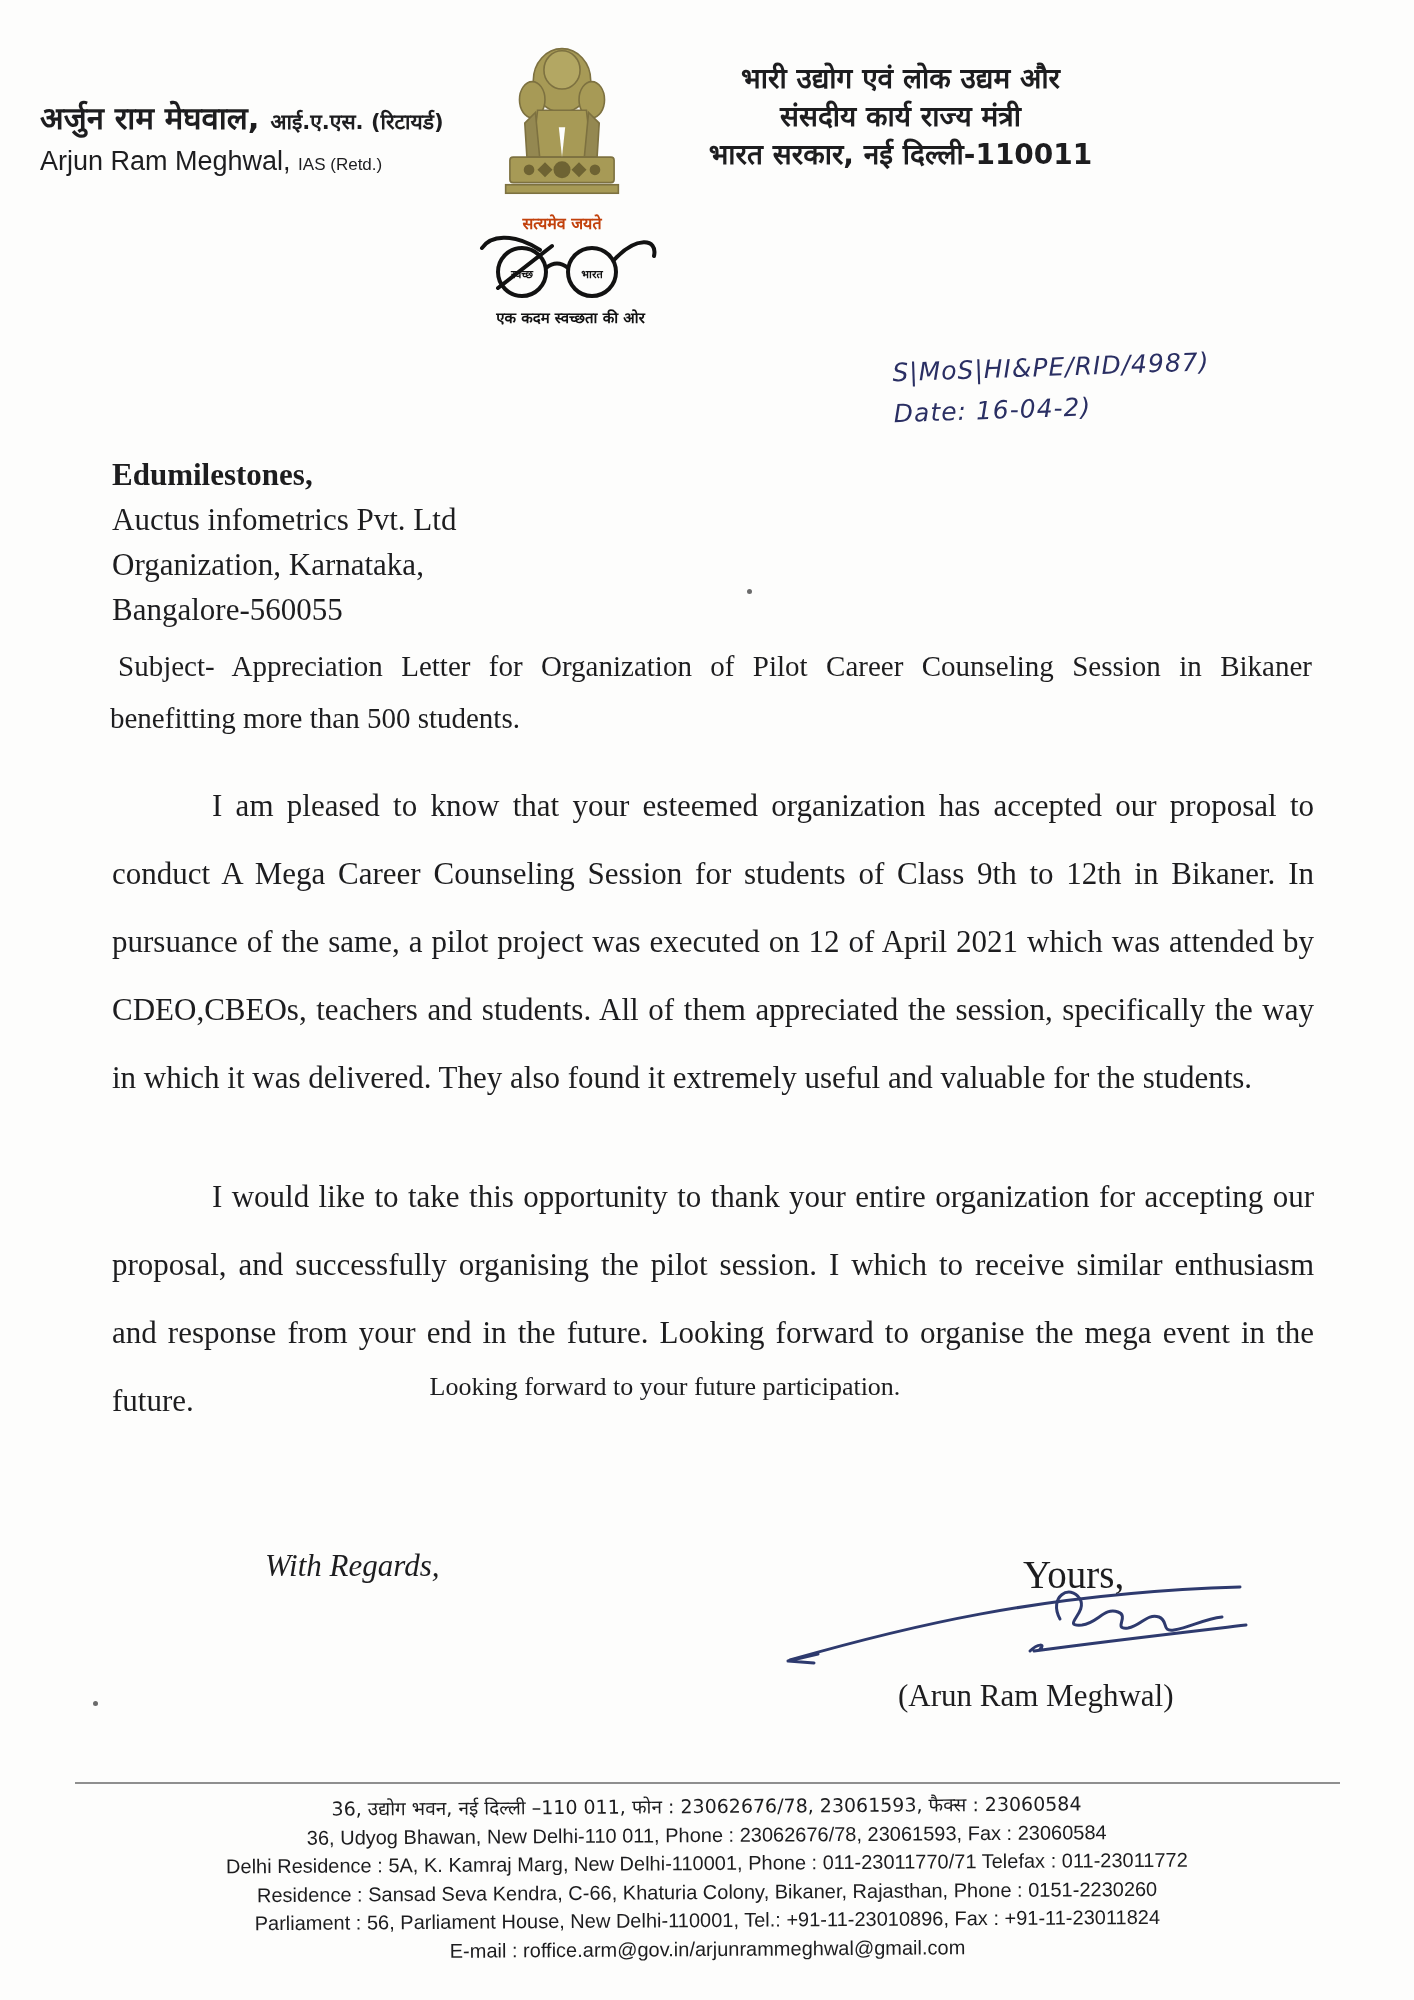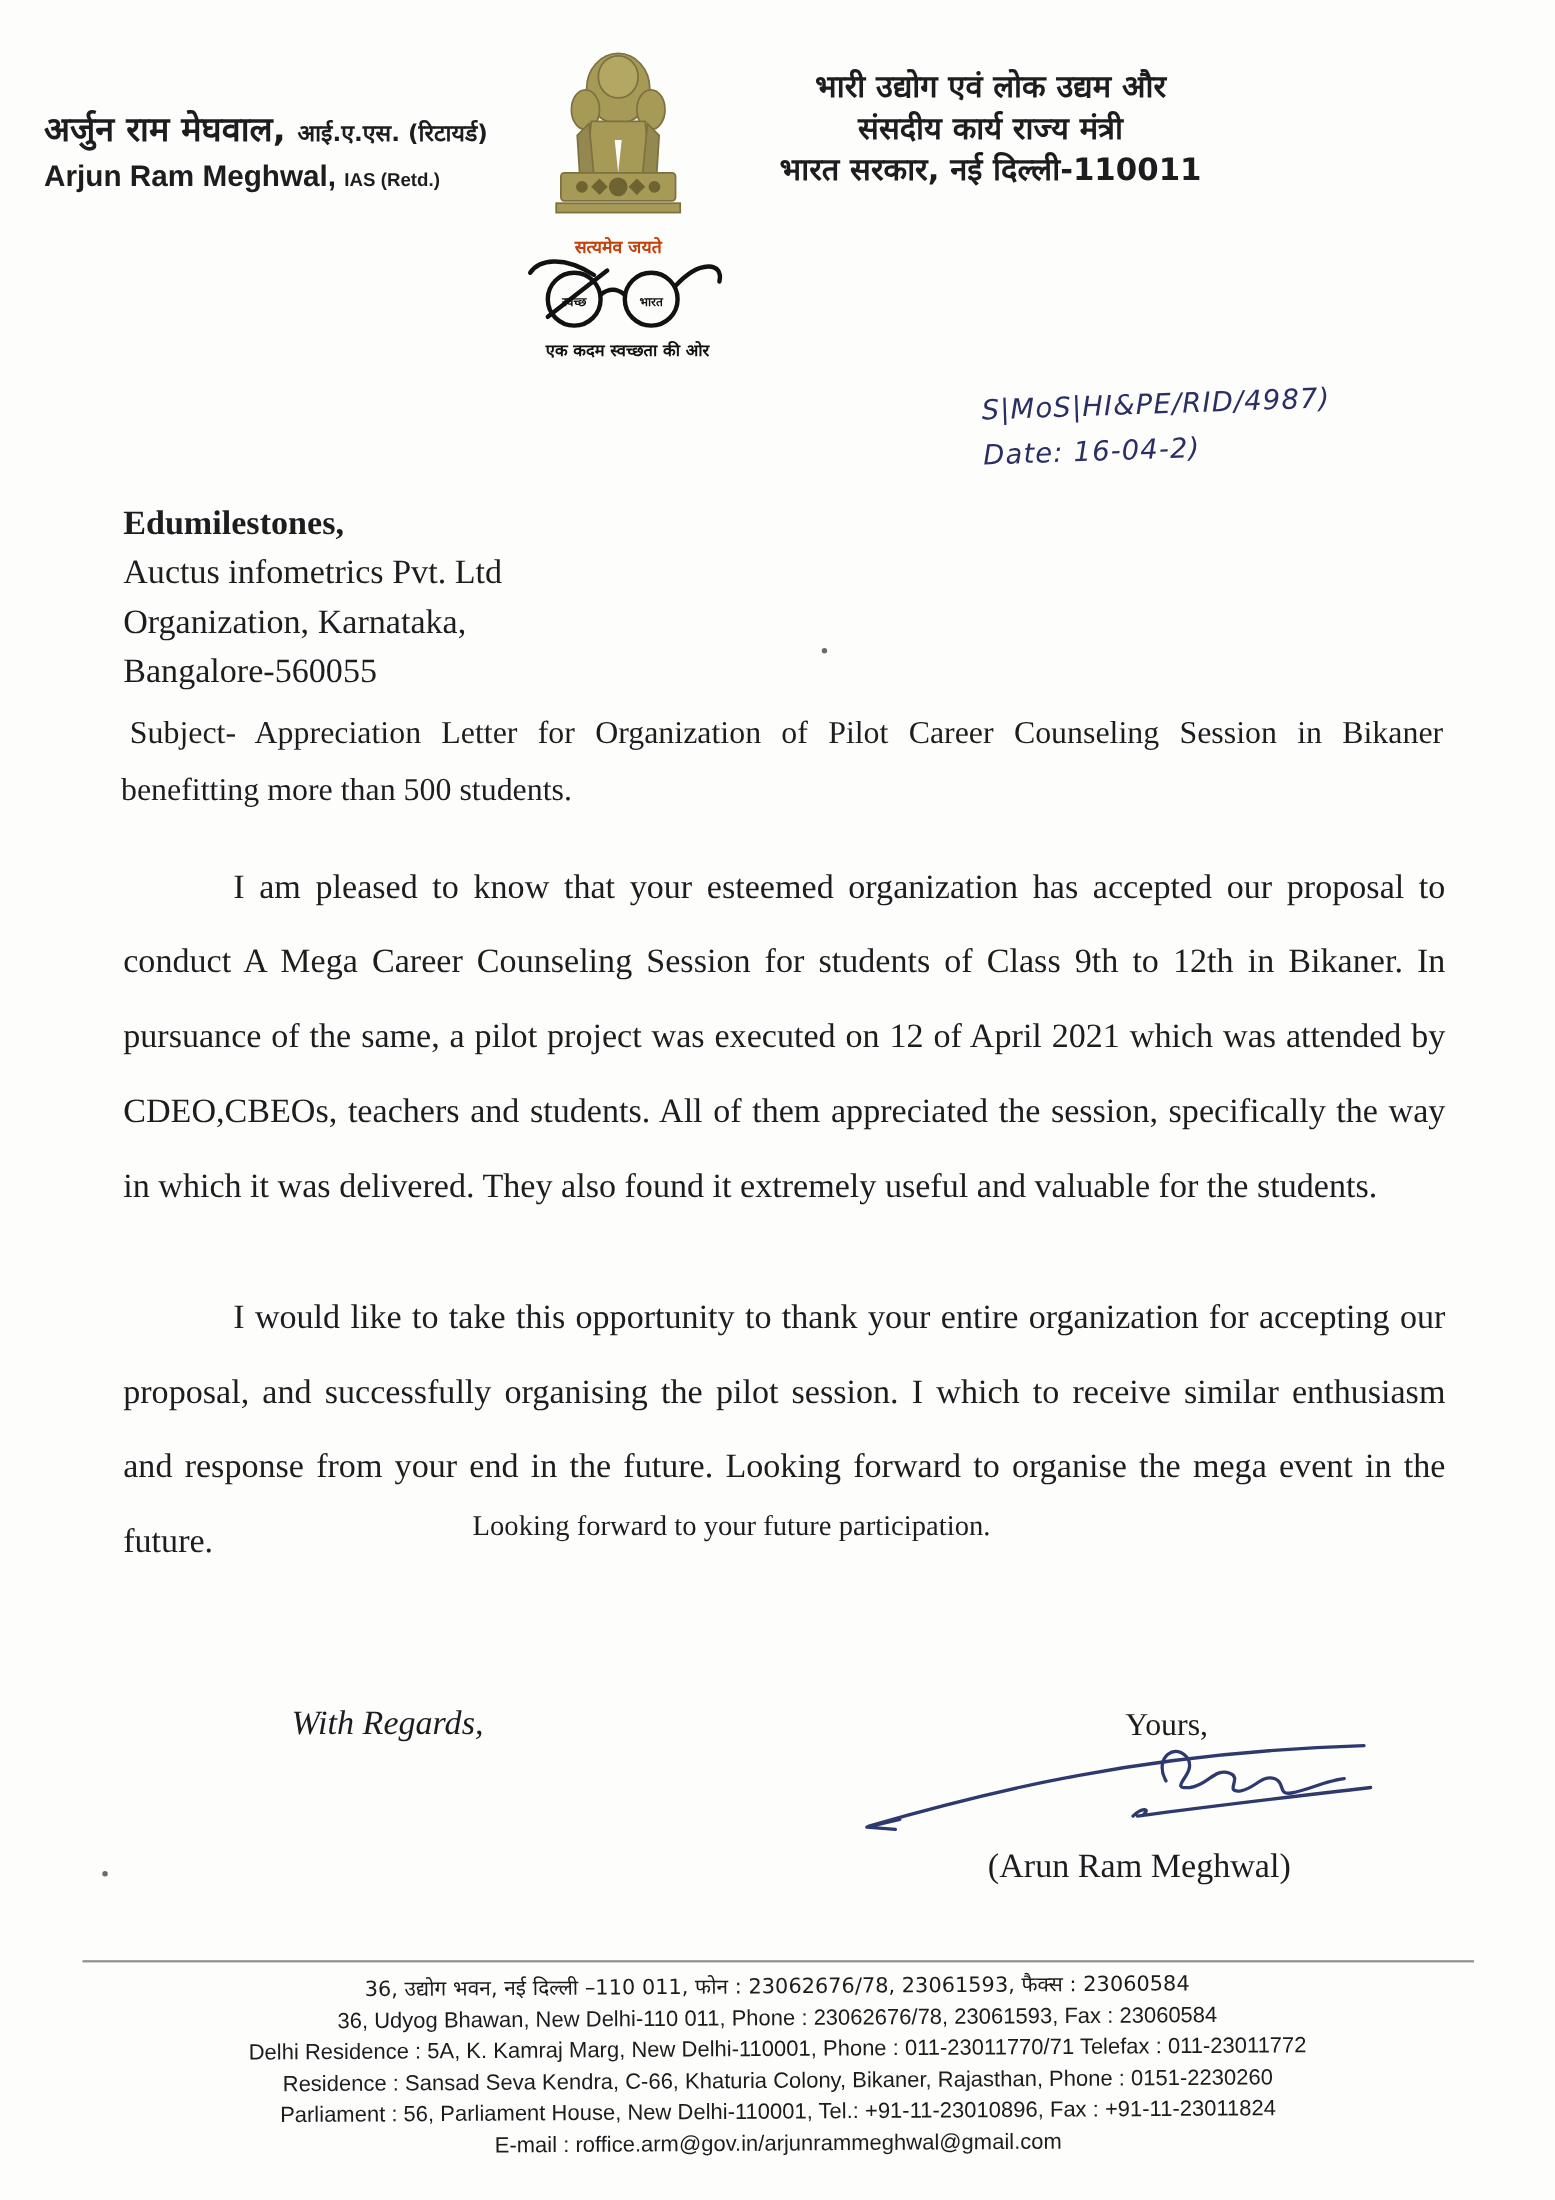--- a/index.html
+++ b/index.html
@@ -6,21 +6,21 @@
   html,body{margin:0;padding:0;background:#e8e8e8;}
   .page{
     position:relative;width:1414px;height:2000px;margin:0 auto;
     background:#fdfdfc;overflow:hidden;color:#1d1d1f;
     font-family:"Liberation Serif",serif;
   }
   
   .sender{position:absolute;left:40px;top:98px;width:440px;}
   .sender .hi{font-family:"DejaVu Sans",sans-serif;font-weight:bold;font-size:31px;line-height:40px;white-space:nowrap;}
   .sender .hi .small{font-size:21px;}
-  .sender .en{font-family:"Liberation Sans",sans-serif;font-weight:bold;font-size:27px;line-height:38px;white-space:nowrap;}
+  .sender .en{font-family:"Liberation Sans",sans-serif;font-weight:normal;font-size:27px;line-height:38px;white-space:nowrap;}
   .sender .en .small{font-size:17px;}
 
   .emblem-wrap{position:absolute;left:492px;top:38px;width:140px;text-align:center;}
   .emblem-motto{font-family:"DejaVu Sans",sans-serif;font-size:16px;font-weight:bold;color:#c2410c;margin-top:2px;white-space:nowrap;}
 
   .glasses-wrap{position:absolute;left:478px;top:228px;width:185px;text-align:center;}
   .glasses-tagline{font-family:"DejaVu Sans",sans-serif;font-size:15px;font-weight:bold;color:#111;margin-top:1px;white-space:nowrap;}
 
   .ministry{position:absolute;left:688px;top:60px;width:425px;text-align:center;}
   .ministry .hi{font-family:"DejaVu Sans",sans-serif;font-weight:bold;font-size:28px;line-height:38px;white-space:nowrap;}
@@ -35,21 +35,21 @@
   }
   
   .recipient{position:absolute;left:112px;top:452px;font-size:31px;line-height:45px;}
   .recipient .r0{font-weight:bold;}
   .subject{position:absolute;left:110px;top:640px;width:1202px;font-size:29px;line-height:52px;text-align:justify;text-indent:8px;}
   .para{position:absolute;left:112px;width:1202px;font-size:31px;line-height:68px;text-align:justify;}
   .para1{top:772px;text-indent:100px;}
   .para2{top:1163px;text-indent:100px;}
   .closing-center{position:absolute;left:0;top:1372px;width:1330px;text-align:center;font-size:26px;}
   .regards{position:absolute;left:265px;top:1548px;font-size:31px;font-style:italic;}
-  .yours{position:absolute;left:1023px;top:1552px;font-size:29px;}
+  .yours{position:absolute;left:1023px;top:1552px;font-size:39px;}
   .signature{position:absolute;left:778px;top:1563px;}
   .signatory{position:absolute;left:898px;top:1678px;font-size:31px;}
 
   .dot{position:absolute;width:5px;height:5px;border-radius:50%;background:#6b6b6b;}
   .dot1{left:747px;top:589px;}
   .dot2{left:93px;top:1701px;}
 
   
   .footer-rule{position:absolute;left:75px;top:1782px;width:1265px;height:2px;background:#555;opacity:.65;}
   .footer{

